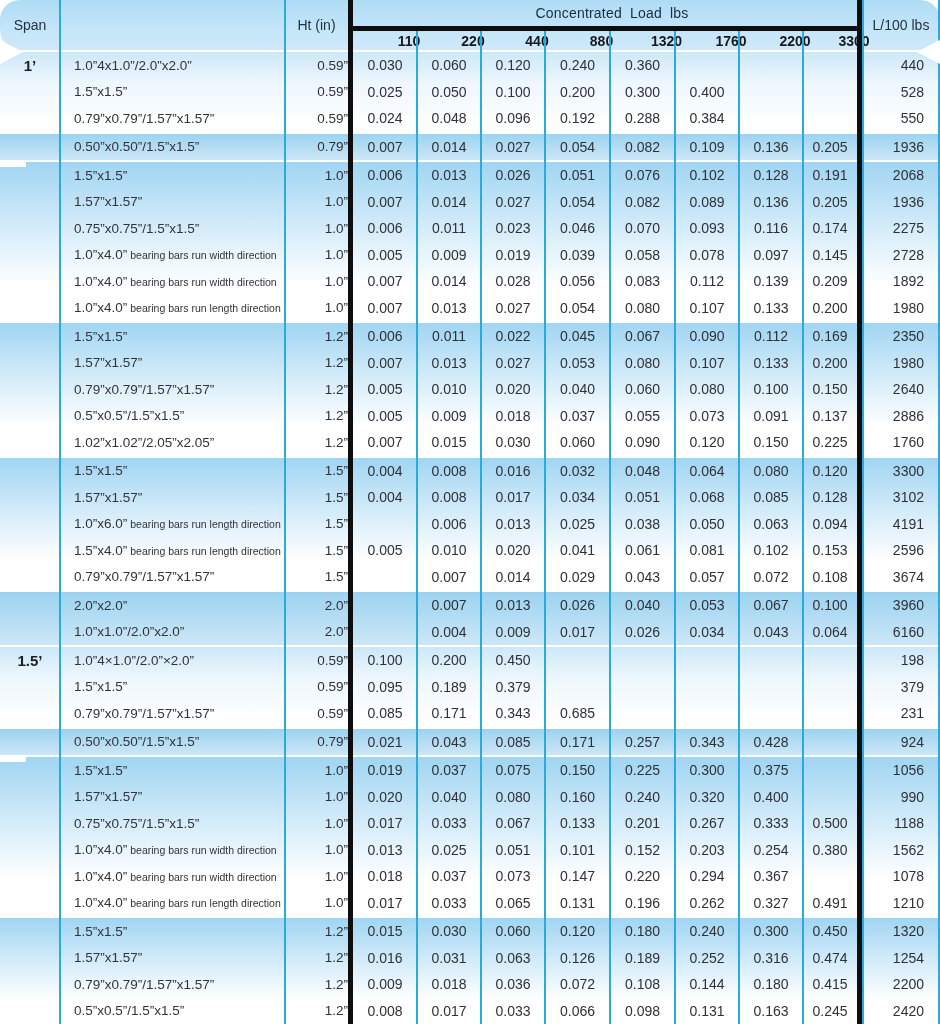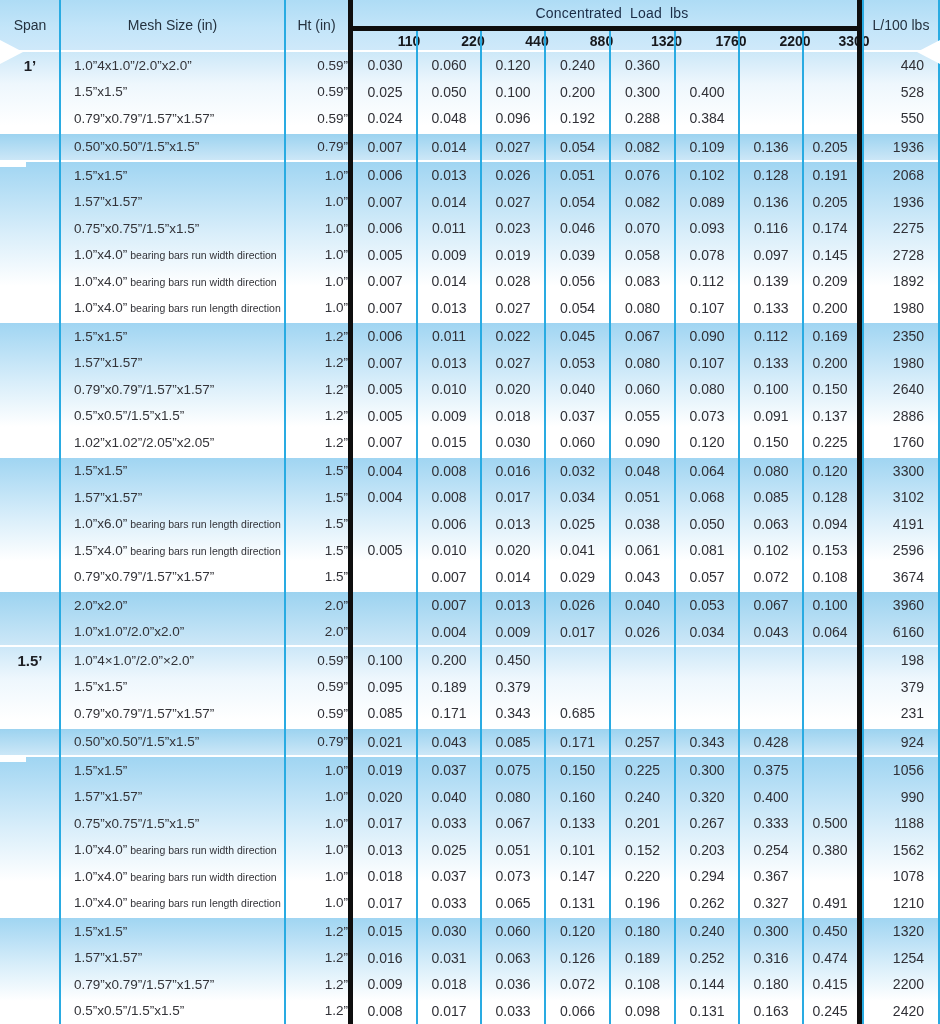--- a/index.html
+++ b/index.html
@@ -2,21 +2,21 @@
 <html style="--line-blue: #29abe2; --line-black: #0e0e0e;"><head>
 <meta charset="utf-8">
 <style>
   html,body{margin:0;padding:0;background:#fff;}
   .stage{
     position:relative;width:940px;height:1024px;overflow:hidden;background:#fff;
     font-family:"Liberation Sans",sans-serif;-webkit-font-smoothing:antialiased;
   }
   
   .hdr{position:absolute;left:0;top:0;width:940px;height:50px;
-    background:linear-gradient(180deg,#aedcf5 0%,#c3e5f9 55%,#cfe9fa 100%);z-index:1;}
+    background:linear-gradient(180deg,#aedcf5 0%,#c3e5f9 55%,#cfe9fa 100%);z-index:1;border-radius:20px;}
   .h-cell{position:absolute;top:0;height:50px;display:flex;align-items:center;justify-content:center;
     font-size:14px;color:#25323f;}
   #h-span{left:0;width:60px;}
   #h-mesh{left:60px;width:225px;}
   #h-ht{left:285px;width:63px;}
   #h-title{left:360px;width:504px;height:26px;color:#1a2b45;word-spacing:4px;letter-spacing:.2px;}
   #h-line{position:absolute;left:348px;top:26px;width:514px;height:5px;background:var(--line-black,#0e0e0e);z-index:12;}
   .load-cols{position:absolute;left:353px;top:31px;height:19px;display:grid;
     grid-template-columns:64px 64px 64px 65px 65px 64px 64px 54px;z-index:2;padding-left:24px;}
   .hl{display:flex;align-items:center;justify-content:center;font-weight:bold;font-size:14px;color:#17181c;}
@@ -51,21 +51,20 @@
   #chev-right{position:absolute;right:0;top:40px;width:23px;height:24px;background:#fff;
     clip-path:polygon(100% 0,0 50%,100% 100%);z-index:20;}
 </style>
 </head>
 <body>
 
 <div class="stage">
 
   <div class="hdr">
     <div class="h-cell" id="h-span">Span</div>
-    <div class="h-cell" id="h-mesh">Mesh Size (in)</div>
     <div class="h-cell" id="h-ht">Ht (in)</div>
     <div class="h-cell" id="h-title">Concentrated Load lbs</div>
     <div class="h-cell" id="h-l100">L/100 lbs</div>
     <div class="load-cols">
         <div class="hl">110</div>
         <div class="hl">220</div>
         <div class="hl">440</div>
         <div class="hl">880</div>
         <div class="hl">1320</div>
         <div class="hl">1760</div>

